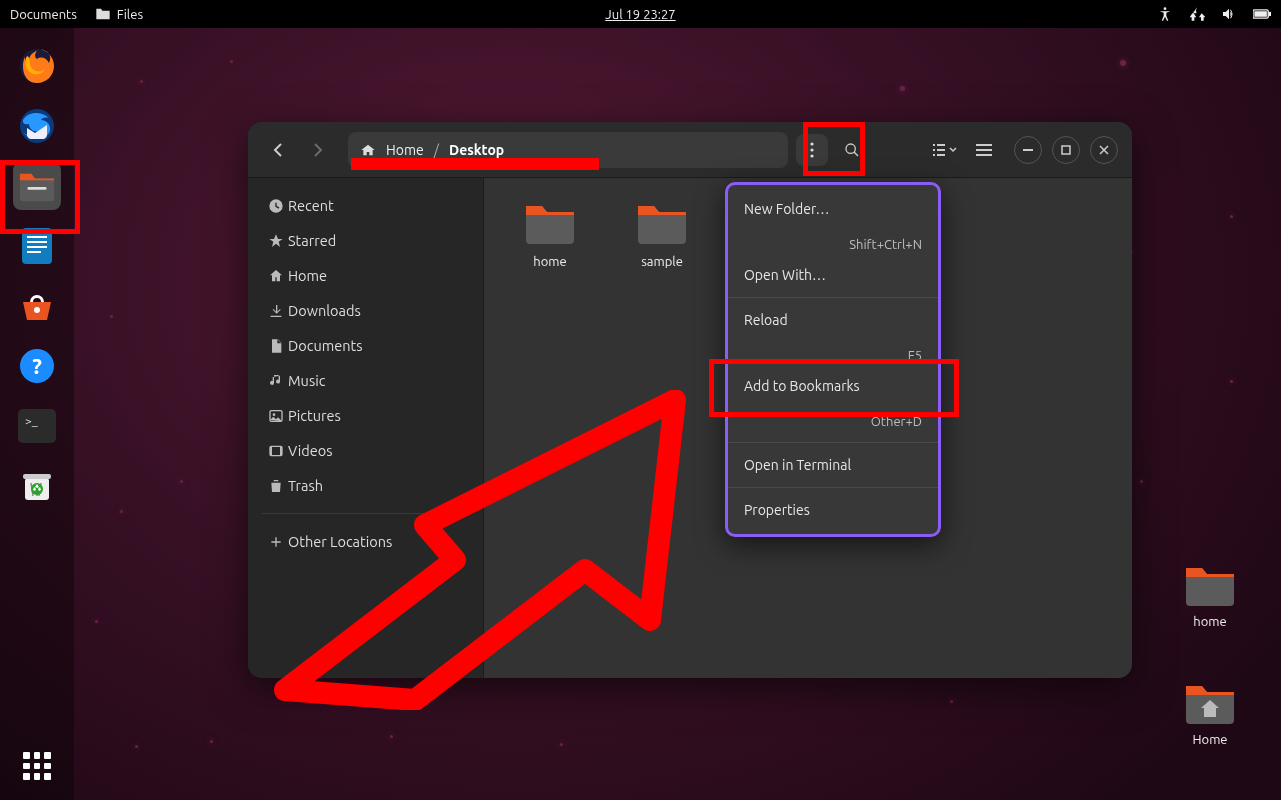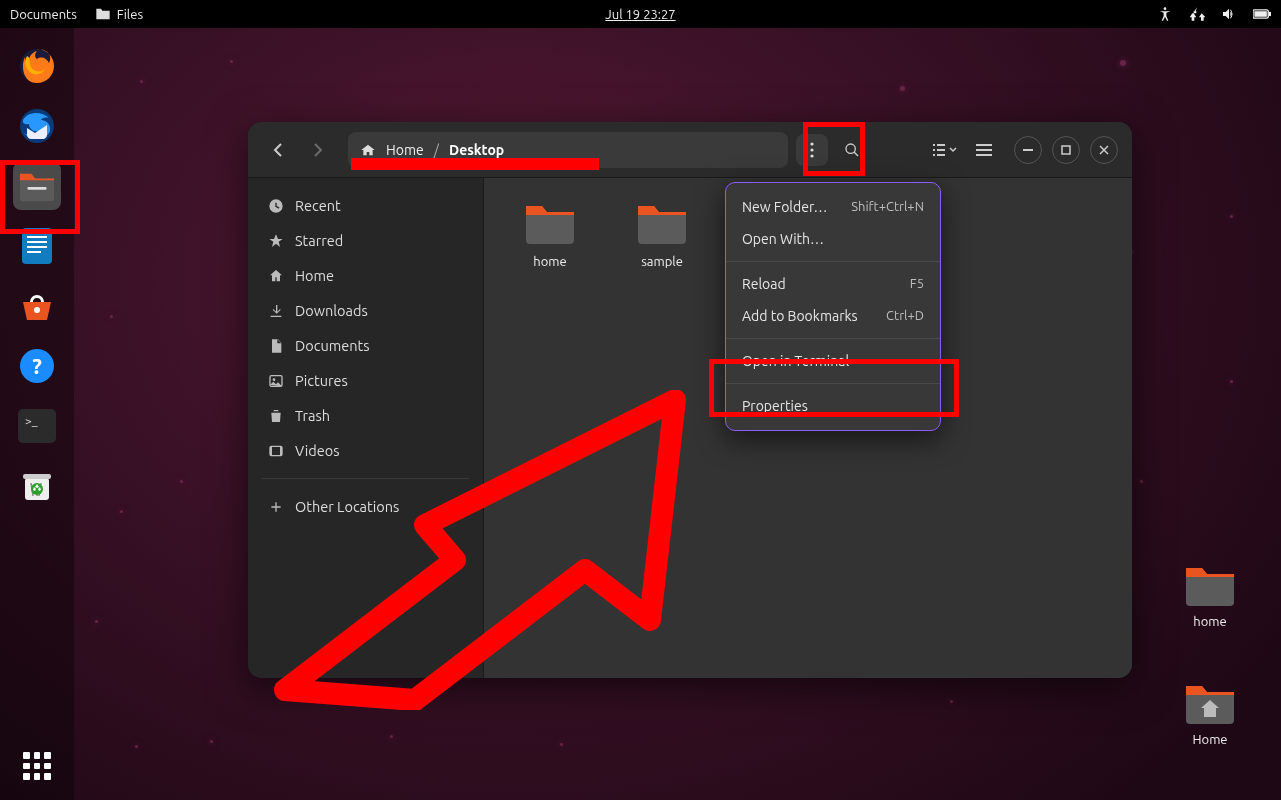--- a/index.html
+++ b/index.html
@@ -33,31 +33,31 @@
 .path { flex:0 0 auto; background:#3a3a3a; height:36px; display:flex; align-items:center; padding:0 12px; border-radius:8px; gap:10px; font-size:14px; min-width:440px; margin-left:6px; }
 .path .sep { color:#aaa; }
 .path .crumb { color:#eee; }
 .path .crumb.active { font-weight:bold; color:#fff; }
 .titlebar .spacer { flex:1; }
 .titlebar .wc { display:flex; gap:10px; margin-left:6px; }
 .circ { width:28px; height:28px; border:1px solid #555; border-radius:50%; display:flex; align-items:center; justify-content:center; background:#2b2b2b; }
 
 .body { flex:1; display:flex; }
 .sidebar { width:236px; background:#262626; border-right:1px solid #1b1b1b; padding:10px 0; }
-.side-item { display:flex; align-items:center; gap:11px; padding:9px 20px; font-size:14.5px; color:#ddd; }
+.side-item { display:flex; align-items:center; gap:4px; padding:9px 20px; font-size:14.5px; color:#ddd; }
 .side-item svg { fill:#bbb; width:16px; height:16px; flex:0 0 16px; }
 .side-sep { height:1px; background:#3a3a3a; margin:10px 14px; }
 .files { flex:1; background:#333333; position:relative; padding:22px 30px; display:flex; gap:40px; align-items:flex-start; }
 .file { display:flex; flex-direction:column; align-items:center; gap:8px; width:72px; }
 .file-label { font-size:13px; color:#eee; }
 
 
-.menu { position:absolute; left:725px; top:182px; width:216px; background:#383838; border:1px solid #8b5cf6; border-radius:10px; box-shadow:0 8px 28px rgba(0,0,0,0.6); padding:8px 0; font-size:14px; }
+.menu { position:absolute; left:725px; top:182px; width:216px; background:#383838; border:3px solid #8b5cf6; border-radius:10px; box-shadow:0 8px 28px rgba(0,0,0,0.6); padding:8px 0; font-size:14px; }
 .menu-item { display:flex; justify-content:space-between; padding:8px 16px; color:#e6e6e6; }
-.menu-item .sc { color:#bdbdbd; font-size:13px; }
+.menu-item .sc { color:#bdbdbd; font-size:13px;margin-top:36px; }
 .menu-sep { height:1px; background:#4a4a4a; margin:6px 0; }
 
 
 .anno { position:absolute; border:5px solid #ff0000; pointer-events:none; }
 .anno.box1 { left:0px; top:160px; width:80px; height:74px; } 
 .anno.box2 { left:803px; top:122px; width:62px; height:54px; }
 .anno.box3 { left:351px; top:158px; width:248px; height:12px; background:#ff0000; border:none; }
 .anno.box4 { left:709px; top:359px; width:250px; height:58px; }
 .arrow { position:absolute; left:255px; top:390px; pointer-events:none; }
 
@@ -302,39 +302,45 @@
           <span>Downloads</span>
         </div>
       <div class="side-item">
           <svg viewBox="0 0 24 24">
             <path d="M6 2h9l5 5v15H6zM14 2v6h6"></path>
           </svg>
           <span>Documents</span>
         </div>
       <div class="side-item">
           <svg viewBox="0 0 24 24">
+            <path d="M9 3v12a3 3 0 11-2-3V6l11-2v9a3 3 0 11-2-3V3z"></path>
+          </svg>
+          <span>Music</span>
+        </div>
+      <div class="side-item">
+          <svg viewBox="0 0 24 24">
             <rect x="3" y="4" width="18" height="16" rx="2" fill="none" stroke="#bbb" stroke-width="2"></rect>
             <circle cx="9" cy="10" r="2"></circle>
             <path d="M3 18l5-5 4 4 3-3 6 6"></path>
           </svg>
           <span>Pictures</span>
         </div>
       <div class="side-item">
           <svg viewBox="0 0 24 24">
-            <path d="M5 7h14l-1 14H6zM9 3h6l1 2H8z"></path>
-          </svg>
-          <span>Trash</span>
-        </div>
-      <div class="side-item">
-          <svg viewBox="0 0 24 24">
             <rect x="3" y="5" width="18" height="14" rx="2" fill="none" stroke="#bbb" stroke-width="2"></rect>
             <rect x="3" y="5" width="3" height="14"></rect>
             <rect x="18" y="5" width="3" height="14"></rect>
           </svg>
           <span>Videos</span>
+        </div>
+      <div class="side-item">
+          <svg viewBox="0 0 24 24">
+            <path d="M5 7h14l-1 14H6zM9 3h6l1 2H8z"></path>
+          </svg>
+          <span>Trash</span>
         </div>
       <div class="side-sep"></div>
       <div class="side-item">
           <svg viewBox="0 0 24 24">
             <path d="M11 5h2v6h6v2h-6v6h-2v-6H5v-2h6z"></path>
           </svg>
           <span>Other Locations</span>
         </div>
     </div>
     <div class="files">
@@ -364,21 +370,21 @@
   <div class="menu-item">
       <span>Open With…</span>
     </div>
   <div class="menu-sep"></div>
   <div class="menu-item">
       <span>Reload</span>
       <span class="sc">F5</span>
     </div>
   <div class="menu-item">
       <span>Add to Bookmarks</span>
-      <span class="sc">Ctrl+D</span>
+      <span class="sc">Other+D</span>
     </div>
   <div class="menu-sep"></div>
   <div class="menu-item">
       <span>Open in Terminal</span>
     </div>
   <div class="menu-sep"></div>
   <div class="menu-item">
       <span>Properties</span>
     </div>
 </div>

